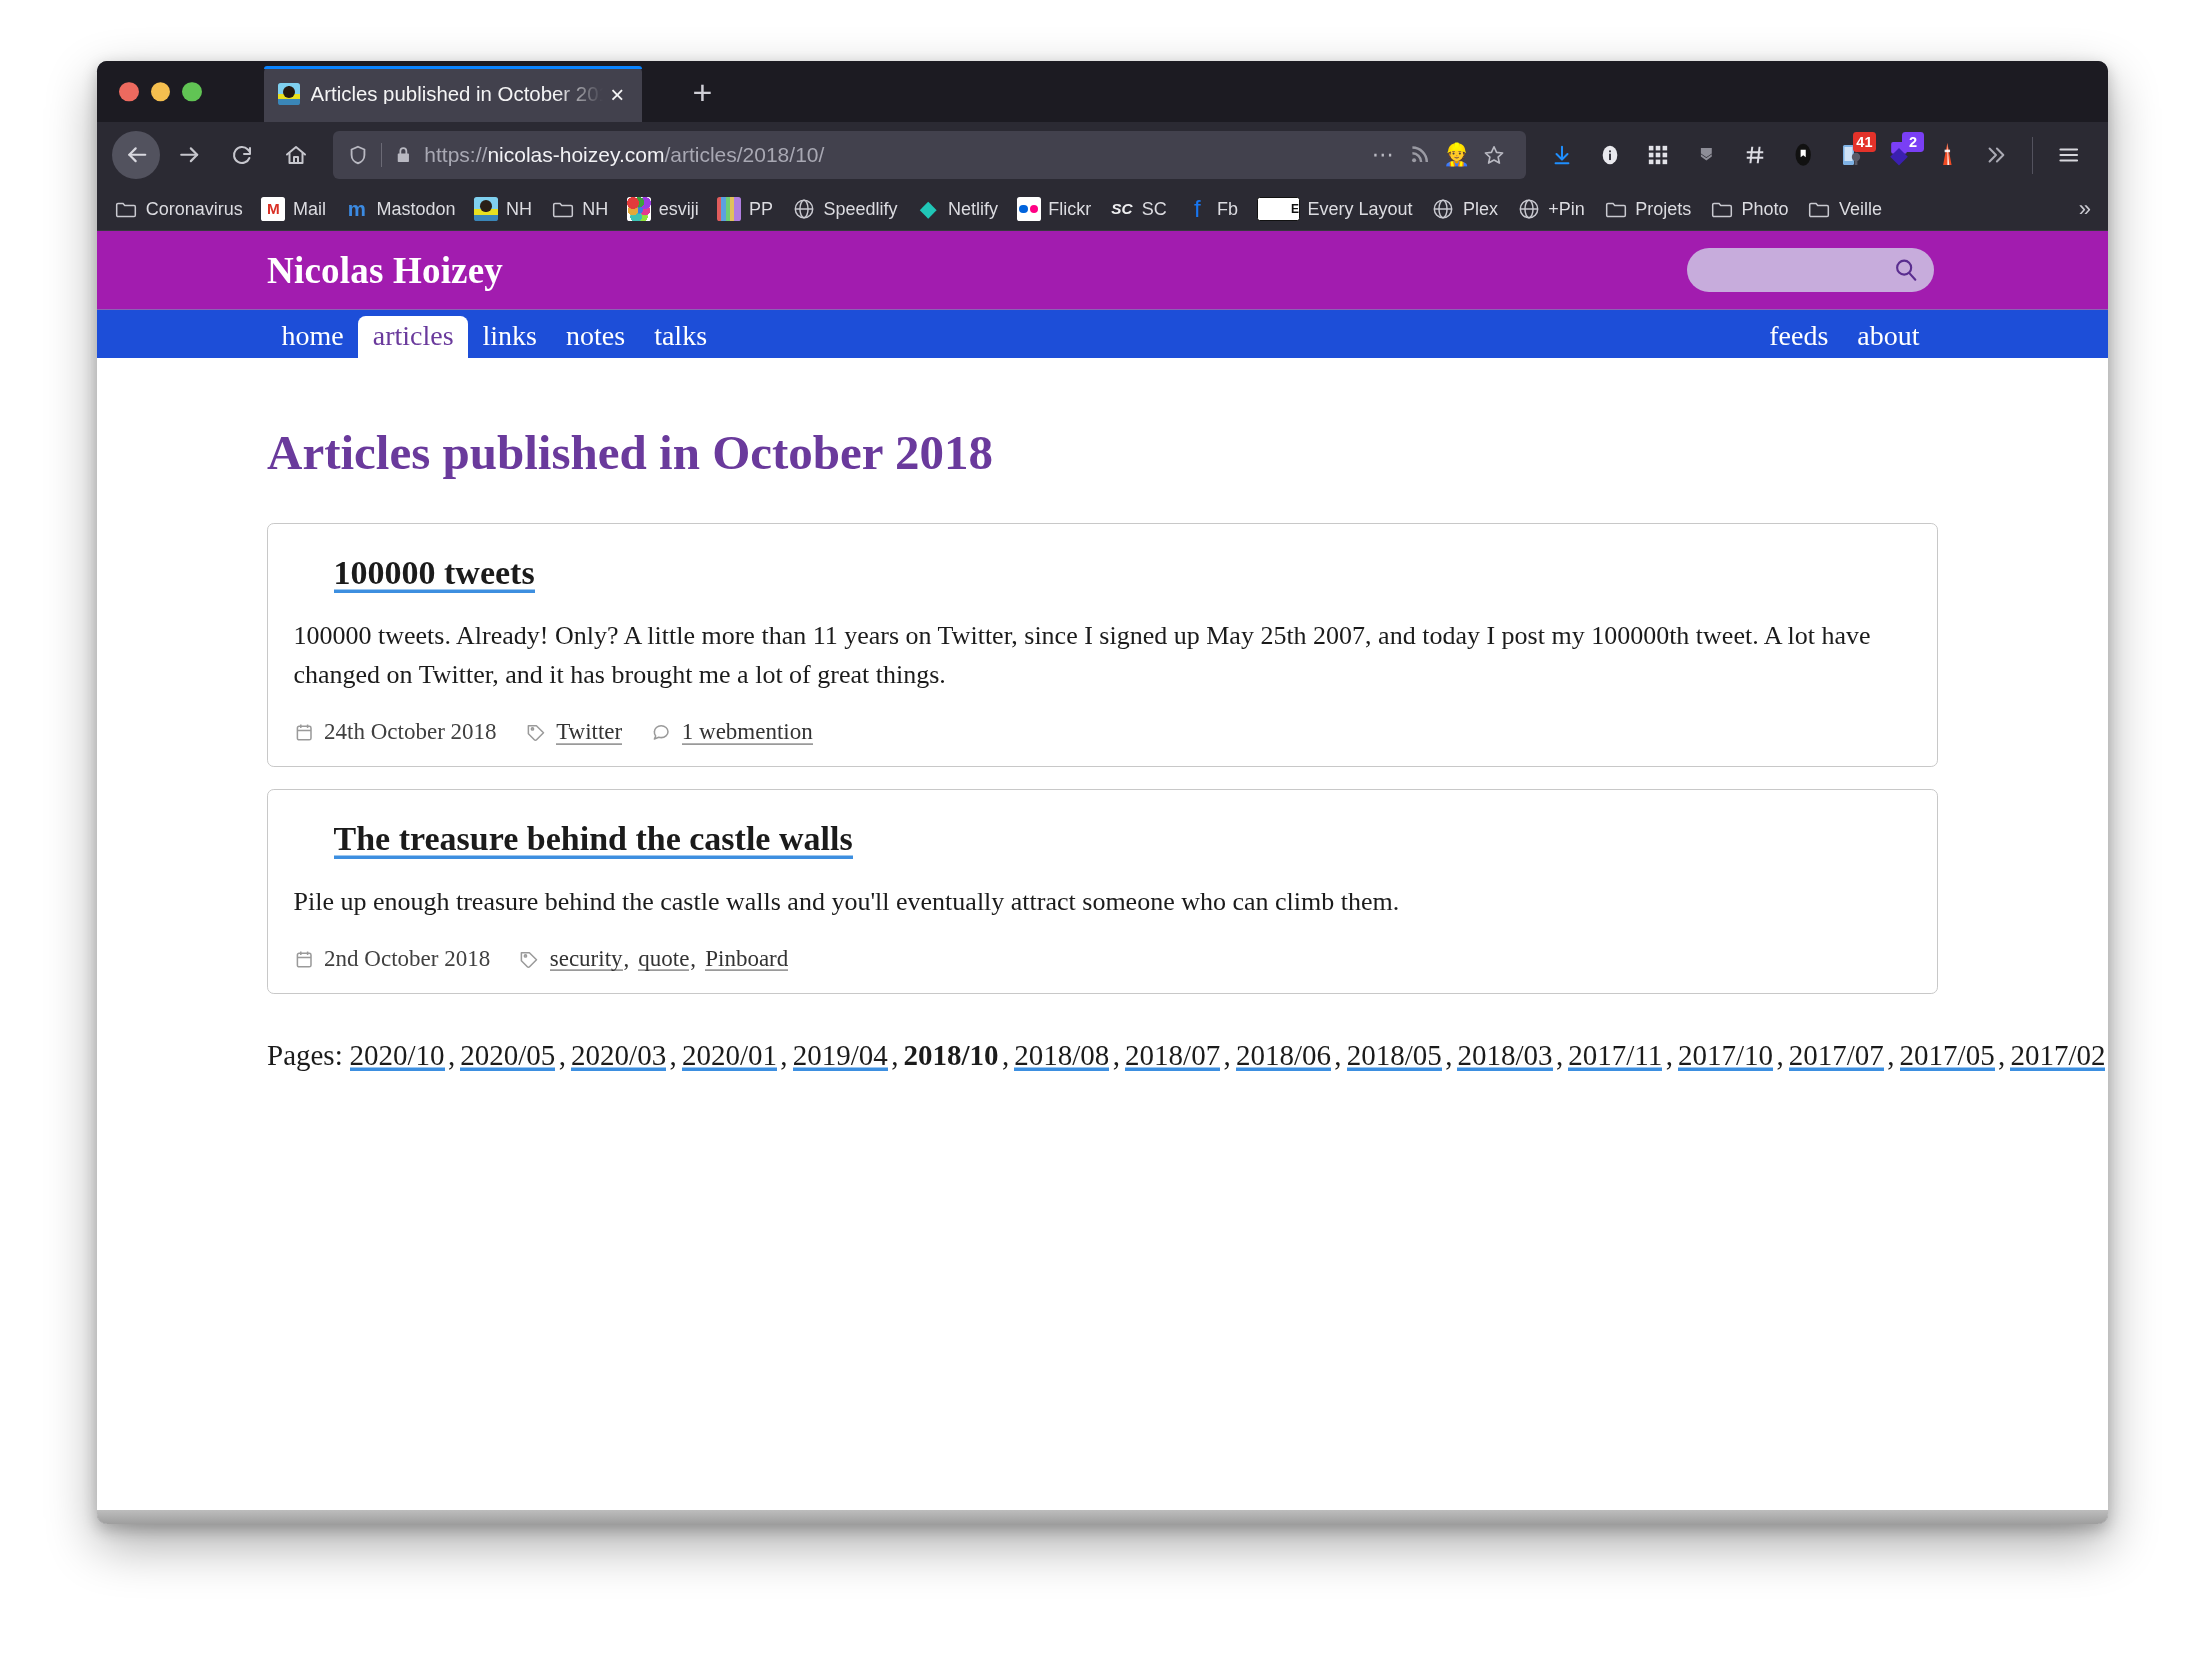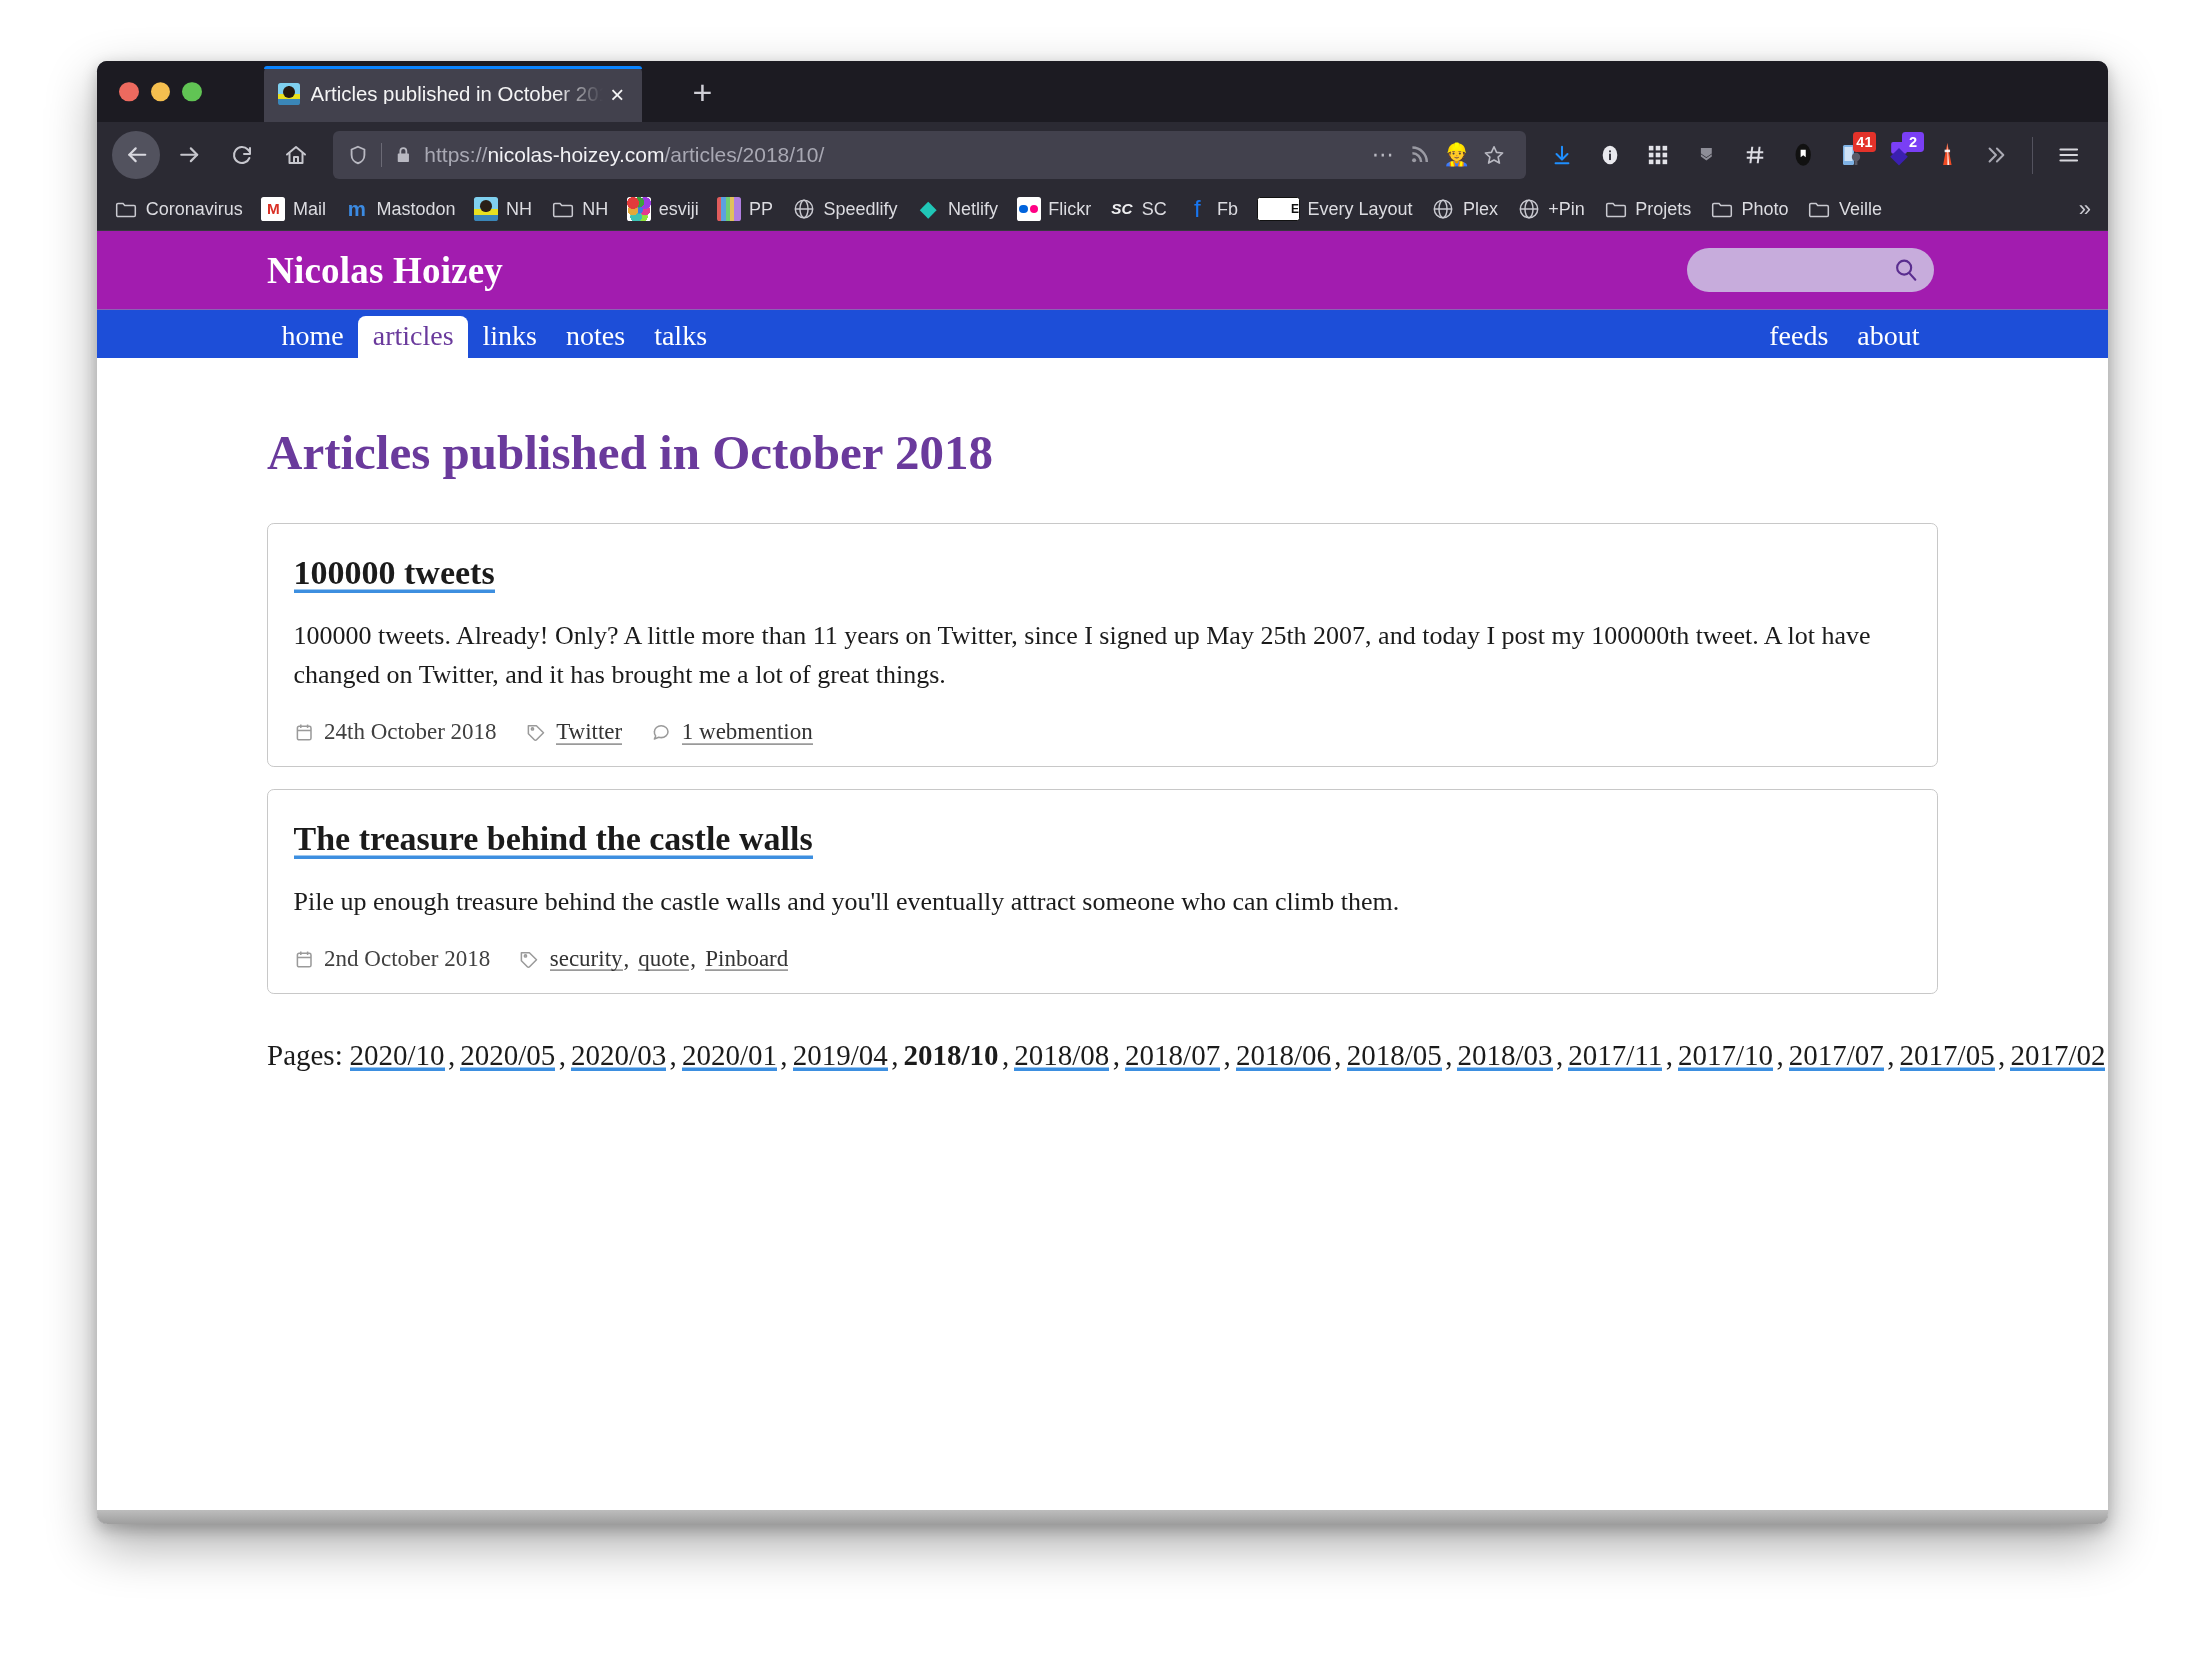--- a/index.html
+++ b/index.html
@@ -337,20 +337,21 @@
   .article-title {
     font-family: "Liberation Serif", serif;
     font-weight: 700;
     font-size: 34px;
     color: #1b1b1b;
     line-height: 1.15;
     display: inline;
     text-decoration: none;
     box-shadow: inset 0 -3.4px 0 0 #3d8fe0;
     padding-bottom: 1.7px;
+    margin-left: 40px;
   }
   .article-excerpt {
     font-family: "Liberation Serif", serif;
     font-size: 26px;
     line-height: 1.5;
     color: #1b1b1b;
     margin: 24px 0 0 0;
   }
   .article-meta {
     display: flex; align-items: center;

